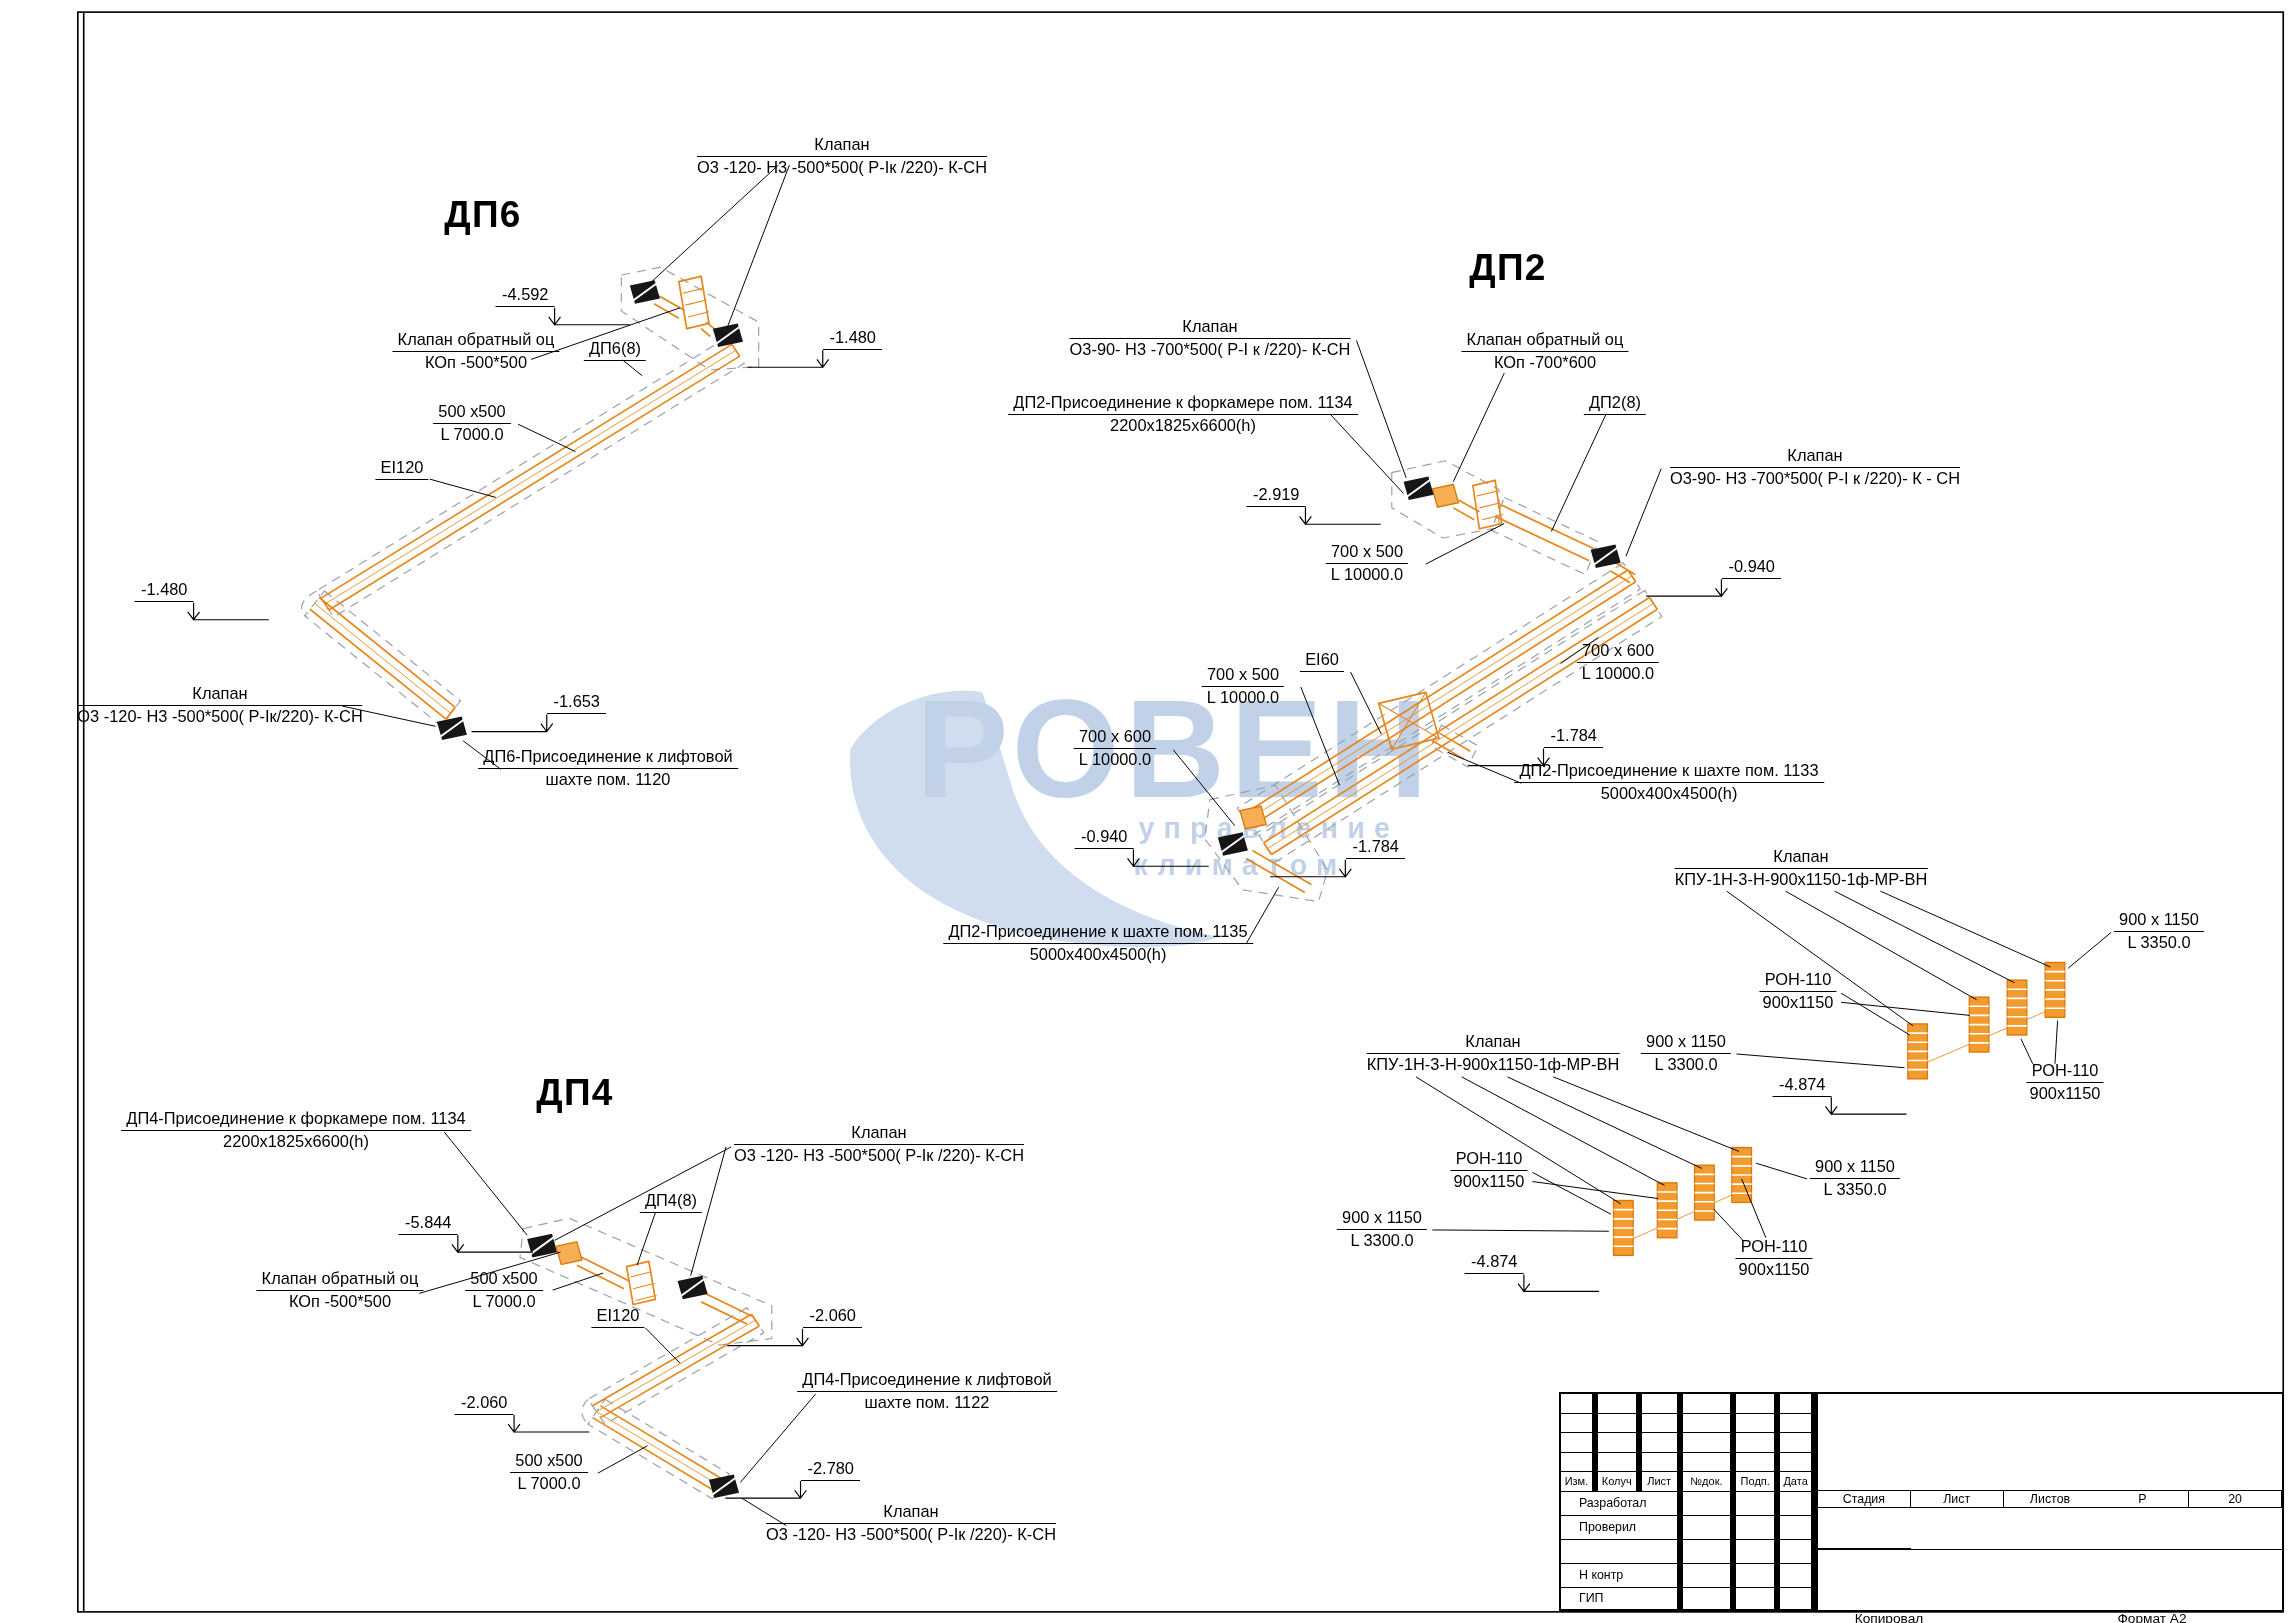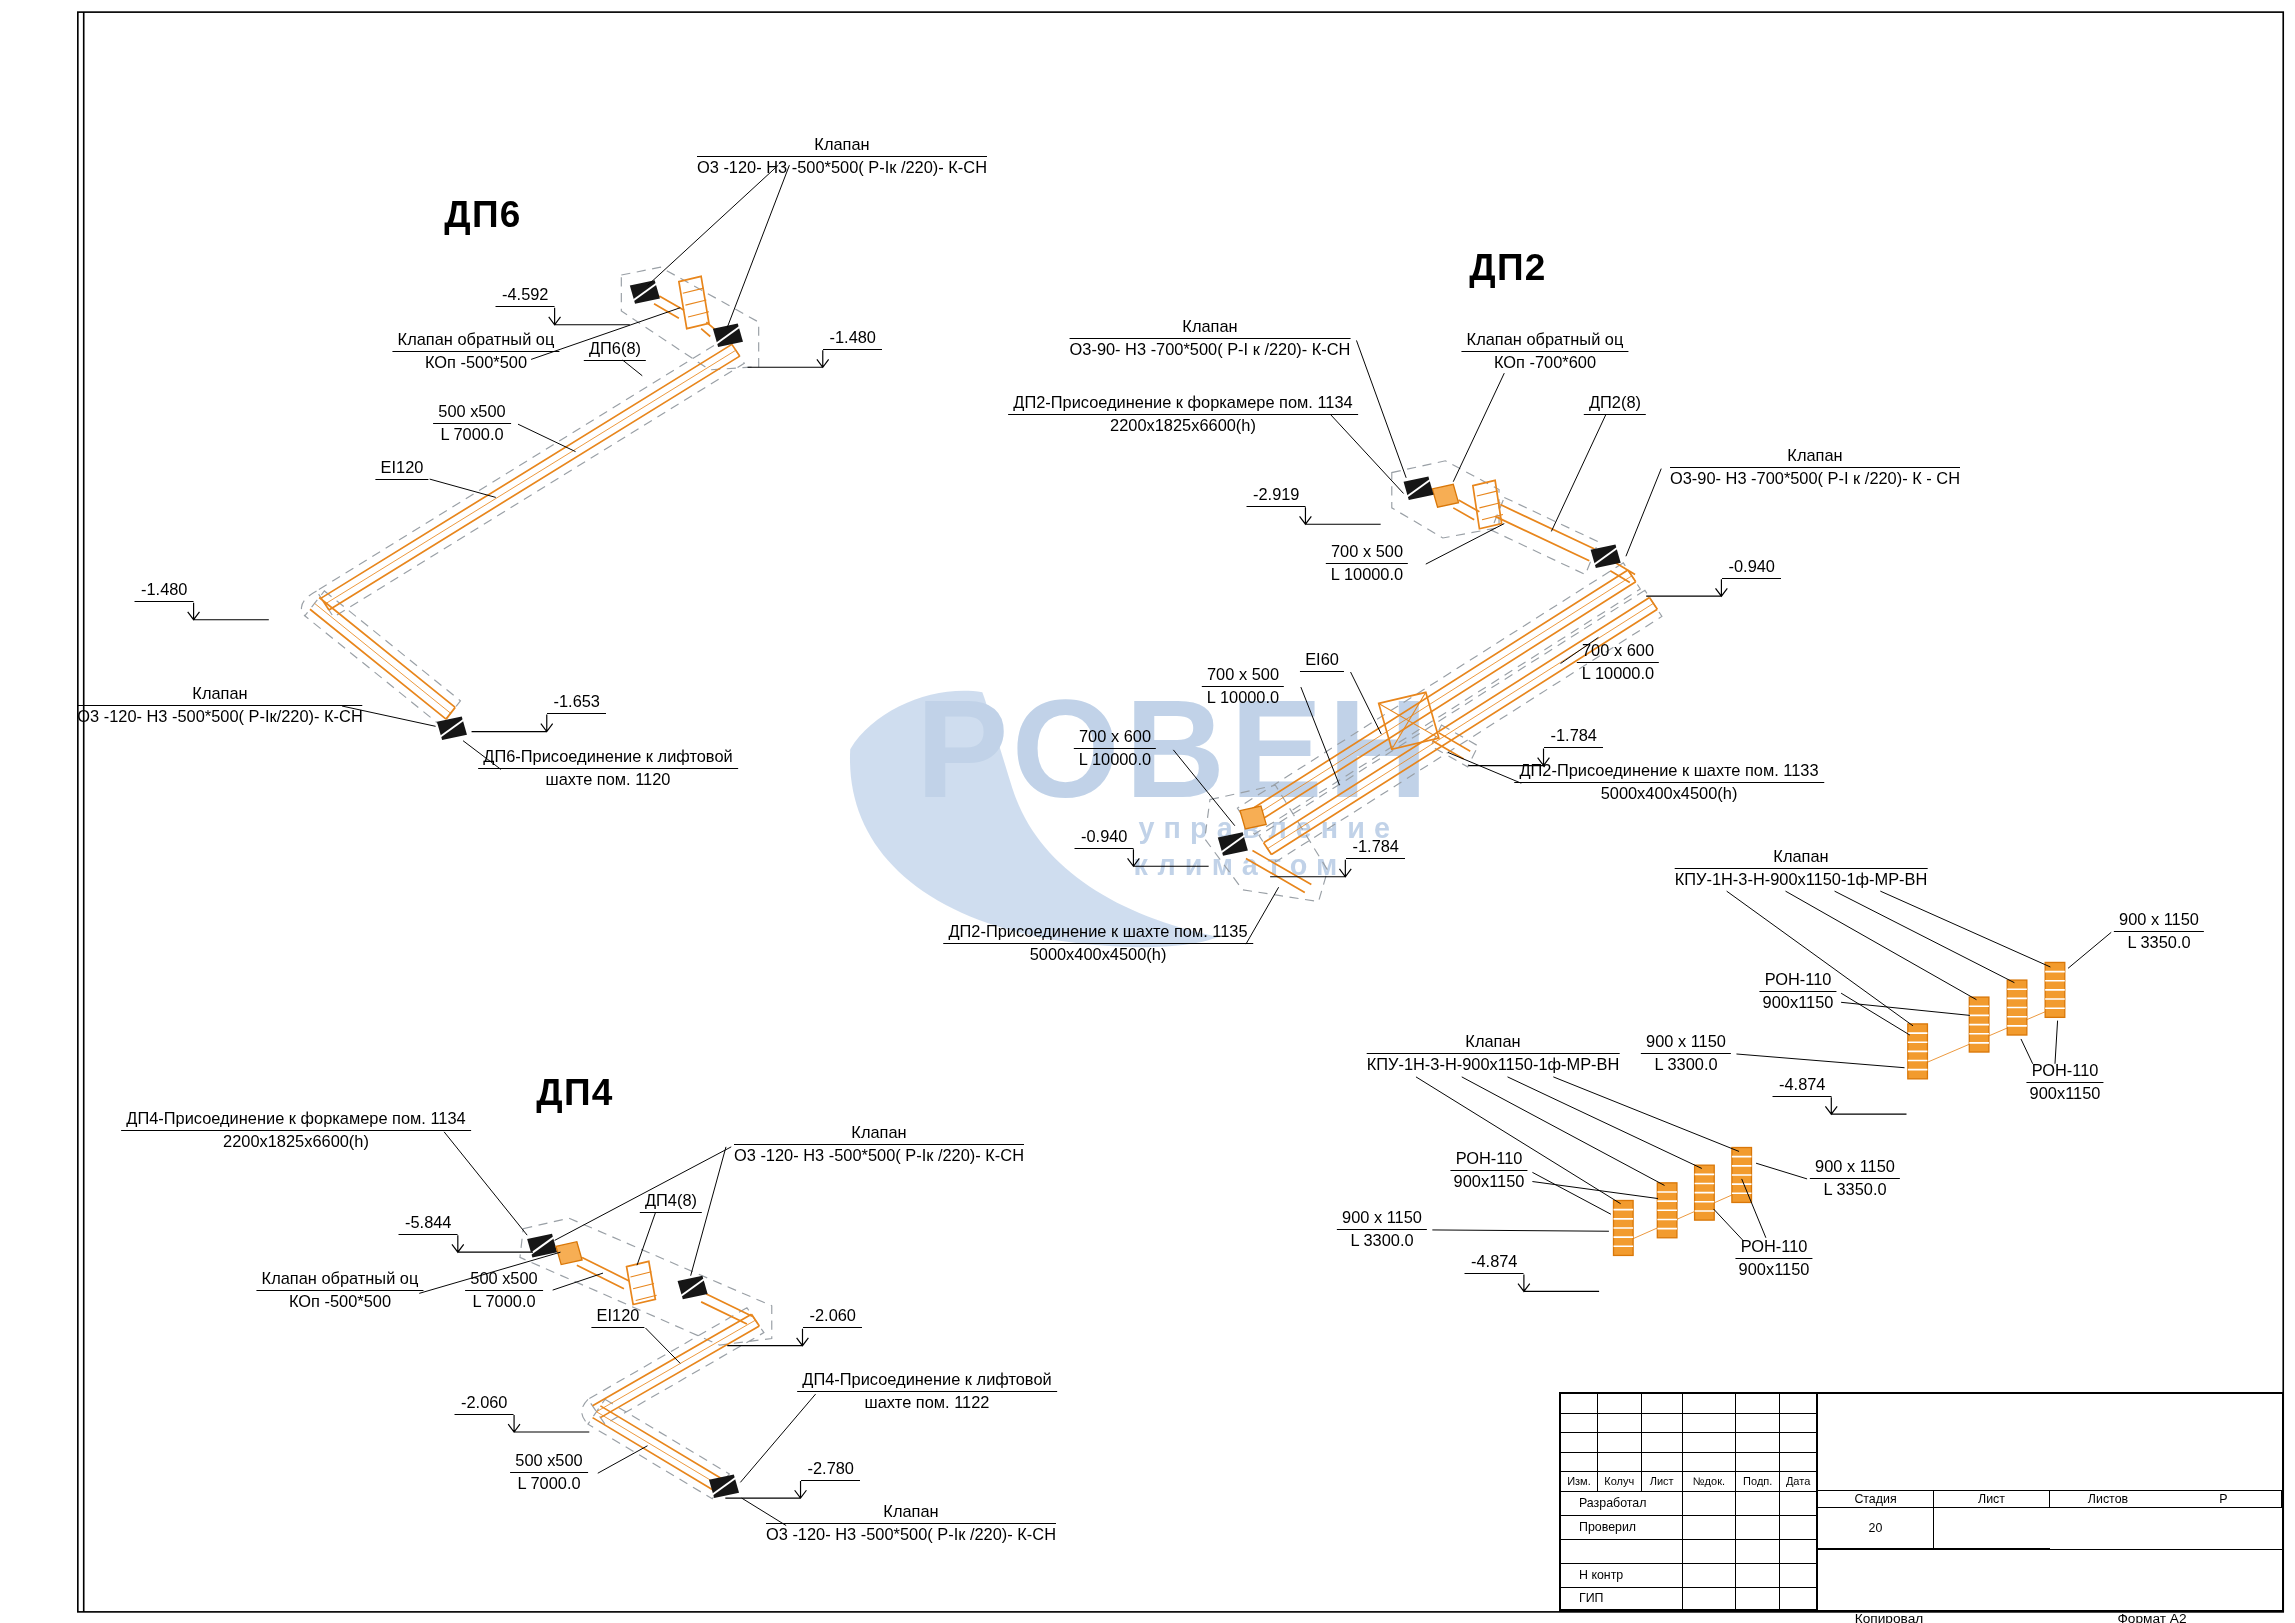--- a/index.html
+++ b/index.html
@@ -21,29 +21,29 @@
   .elev.r{transform:translateX(-100%)}
   .title{position:absolute;transform:translateX(-50%);font-size:37px;font-weight:bold;letter-spacing:1.3px;white-space:nowrap}
   .wm{opacity:.55}
   .wm-brand{font-size:212px;font-weight:bold;fill:#8FAFD6;letter-spacing:8px}
   .wm-tag{font-size:44px;font-weight:bold;fill:#8FAFD6;letter-spacing:14px}
   .wm-swoosh{fill:#A9C2E2}
   
   .tblock{position:absolute;left:1559px;top:1392px;width:725px;height:220px;border:2px solid #000;display:flex;font-size:13px;background:#fff}
   .t-left{width:256px;display:flex;flex-direction:column}
   .t-row{display:flex;flex:0 0 auto}
-  .t-row>div{border-right:1px solid #000000;border-bottom:1px solid #000;display:flex;align-items:center;justify-content:center;overflow:hidden;font-size:11px}
+  .t-row>div{border-right:6px solid #000000;border-bottom:1px solid #000;display:flex;align-items:center;justify-content:center;overflow:hidden;font-size:11px}
   .cw1{width:37px}.cw2{width:44px}.cw3{width:41px}.cw4{width:54px}.cw5{width:44px}.cw6{width:37px}
   .rn{width:122px;justify-content:flex-start!important;padding-left:18px;font-size:12.4px!important}
   .h30{height:19.6px}.h29{height:19px}.h31{height:20px}.h37{height:24px}.hfill{flex:1 1 auto}
   .t-right{flex:1;display:flex;flex-direction:column;border-left:1.3px solid #000}
   .t-desig{height:97px;border-bottom:1.3px solid #000}
   .t-mid{height:59px;display:flex;border-bottom:1.3px solid #000}
   .t-obj{width:264px;border-right:1.3px solid #000;display:flex;align-items:center;justify-content:center;font-size:17px;text-align:center}
-  .t-slg{flex:1;display:grid;grid-template-columns:1fr 1fr 1fr 1fr;grid-template-rows:17px 1fr}
+  .t-slg{flex:1;display:grid;grid-template-columns:1fr 1fr 1fr 1fr 1fr;grid-template-rows:17px 1fr}
   .t-slg>div{border-right:1px solid #000;border-bottom:1px solid #000;display:flex;align-items:center;justify-content:center;font-size:12.4px}
   .t-slg>div:nth-child(3n){border-right:none}
   .t-bot{flex:1;display:flex}
   .t-sheet{width:264px;border-right:1.3px solid #000;display:flex;align-items:flex-start;justify-content:center;padding-top:10.5px;font-size:13.7px}
   .t-org{flex:1}
   .foot{position:absolute;transform:translateX(-50%);font-size:13.7px;white-space:nowrap}
 </style>
 </head>
 <body>
 

